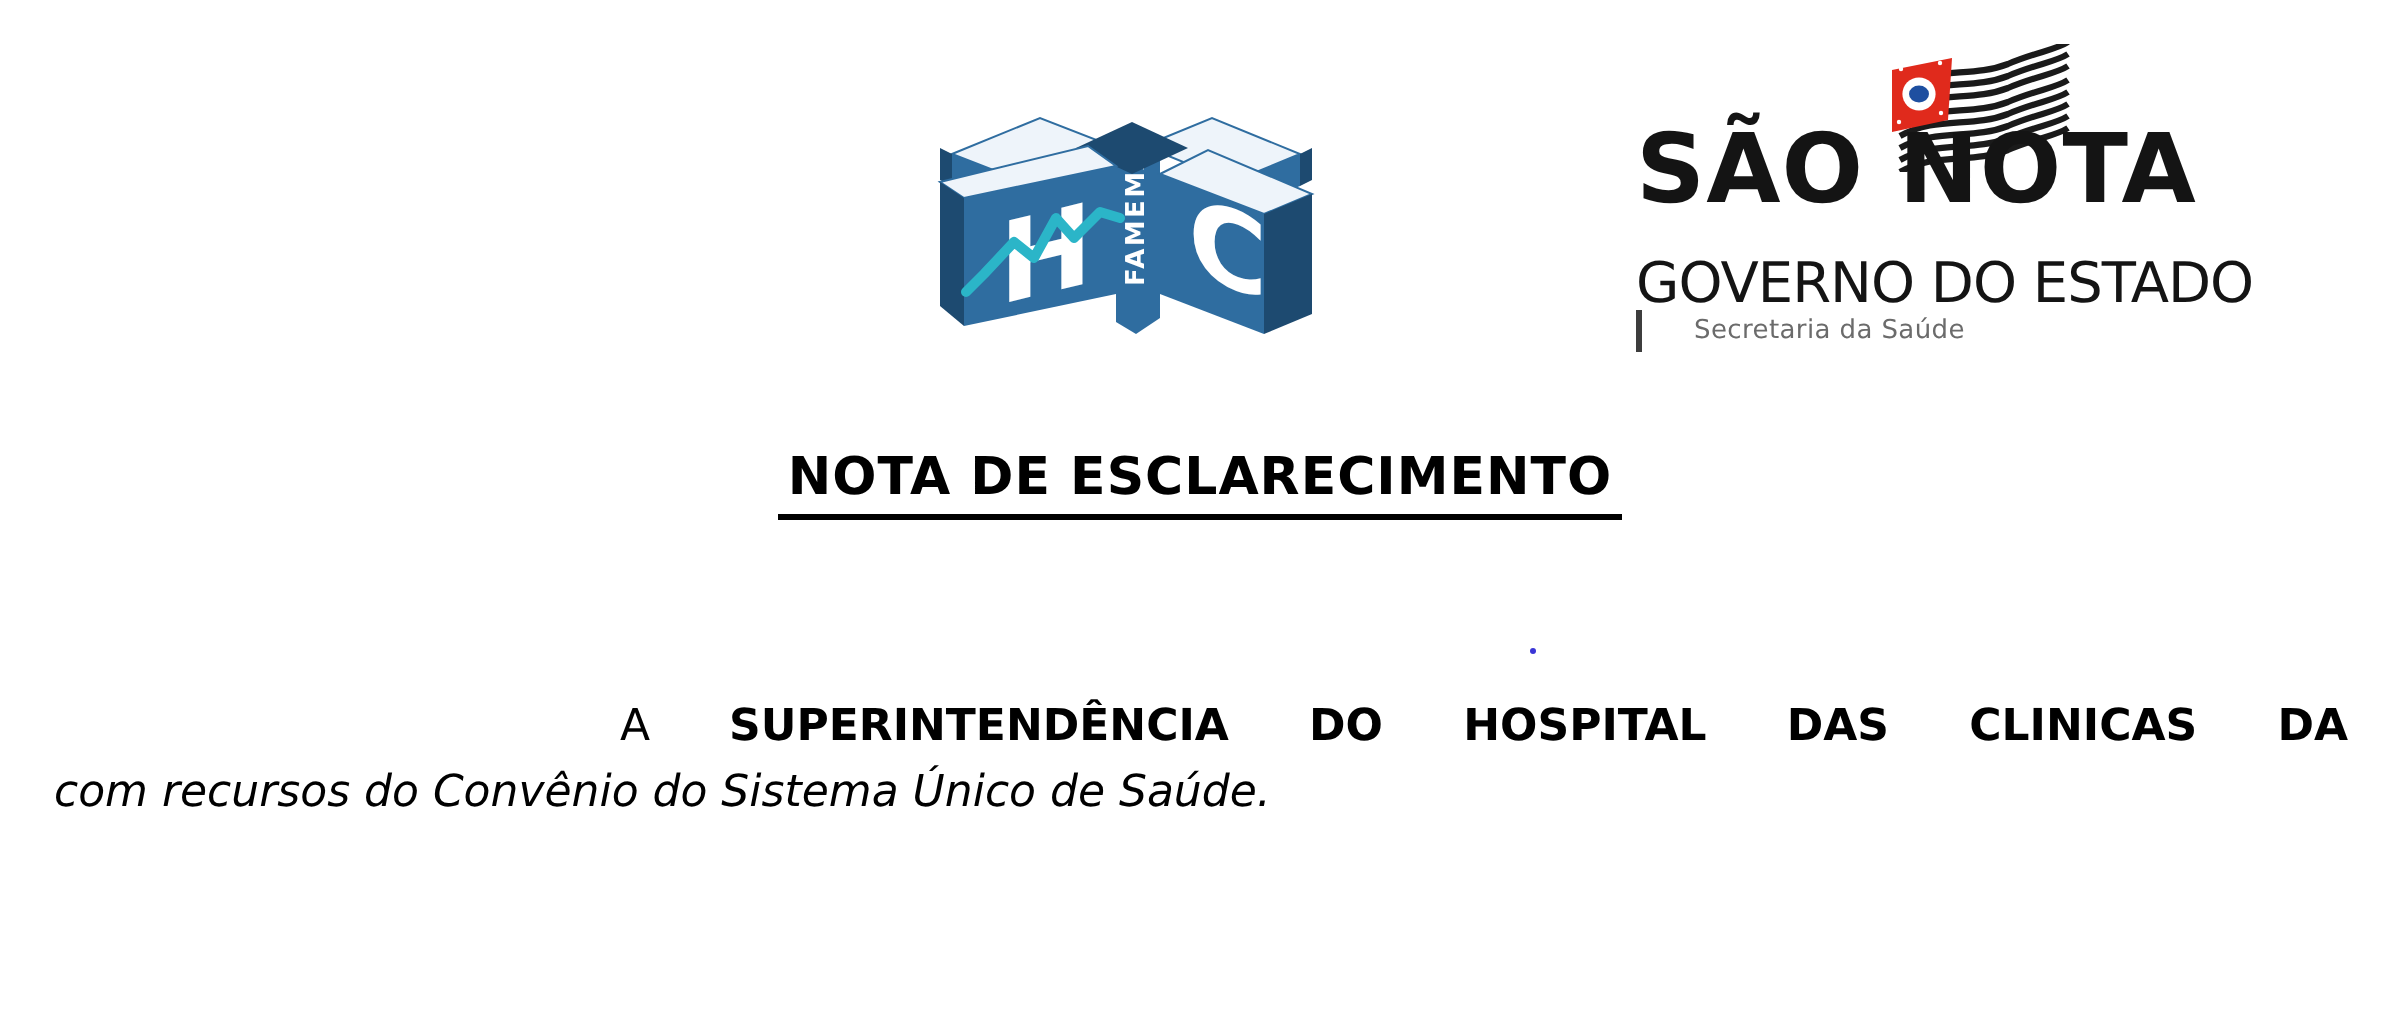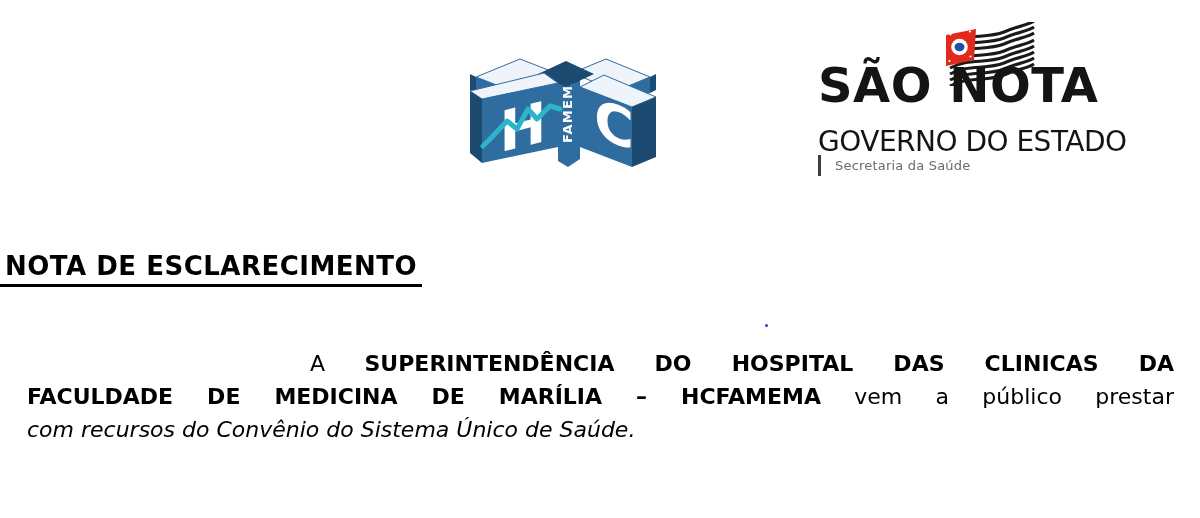--- a/index.html
+++ b/index.html
@@ -14,26 +14,26 @@
   .sp-logo{position:absolute;left:818px;top:0;width:360px;height:190px;}
   .sp-flag{position:absolute;left:128px;top:22px;}
   .sp-title{
     position:absolute;left:0;top:60px;font-size:48px;line-height:50px;font-weight:bold;
     letter-spacing:0.5px;color:#141414;white-space:nowrap;
   }
   .sp-subtitle{
     position:absolute;left:0;top:112px;font-size:28px;line-height:28px;font-weight:normal;
     letter-spacing:-0.5px;color:#141414;white-space:nowrap;margin-top:16px;
   }
-  .sp-dept{position:absolute;left:0;top:155px;display:flex;align-items:center;}
+  .sp-dept{position:absolute;left:0;top:155px;display:flex;align-items:center;gap:12px;}
   .sp-dept .bar{width:3px;height:21px;background:#3d3d3d;margin-right:14px;}
   .sp-dept .dept-text{font-size:13px;color:#6b6b6b;letter-spacing:0.2px;}
 
   
-  .doc-title-wrap{position:absolute;left:0;top:251px;width:100%;}
+  .doc-title-wrap{position:absolute;left:0;top:224px;width:100%;text-align:center;}
   .doc-title{
     display:inline-block;font-weight:bold;font-size:26px;letter-spacing:0.5px;
     border-bottom:3px solid #000;padding:0 5px 3px 5px;white-space:nowrap;
   }
 
   
   .blue-dot{position:absolute;left:765px;top:324px;width:3px;height:3px;border-radius:50%;background:#3a35d6;}
 
   
   .paragraph{
@@ -122,17 +122,16 @@
   </div>
 
   <div class="doc-title-wrap">
     <span class="doc-title">NOTA DE ESCLARECIMENTO</span>
   </div>
 
   <div class="blue-dot"></div>
 
   <div class="paragraph">
     <div class="pline indent"><span>A </span><span class="b">SUPERINTENDÊNCIA DO HOSPITAL DAS CLINICAS DA</span></div>
-    <div class="pline"><span class="b">FACULDADE DE MEDICINA DE MARÍLIA – HCFAMEMA</span><span> vem a público prestar</span></div>
     <div class="pline last"><span>com recursos do Convênio do Sistema Único de Saúde.</span></div>
   </div>
 
 </div>
 
 </body></html>

